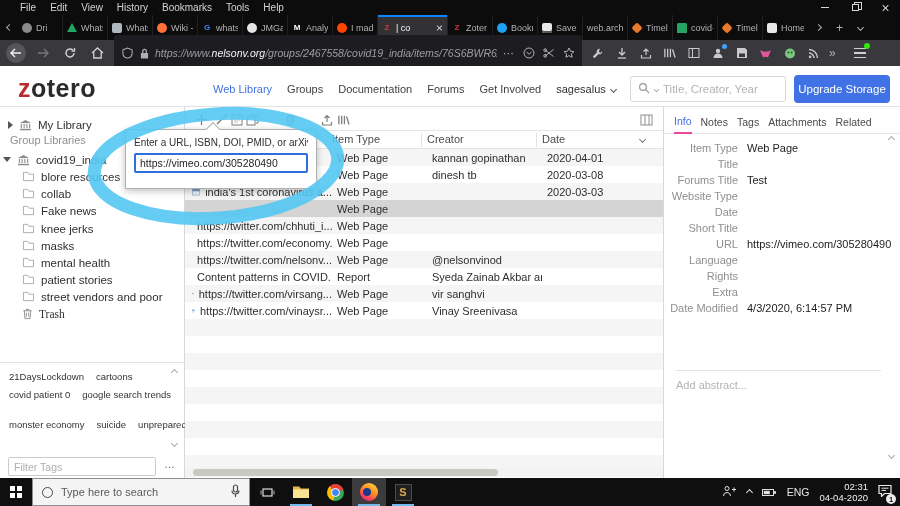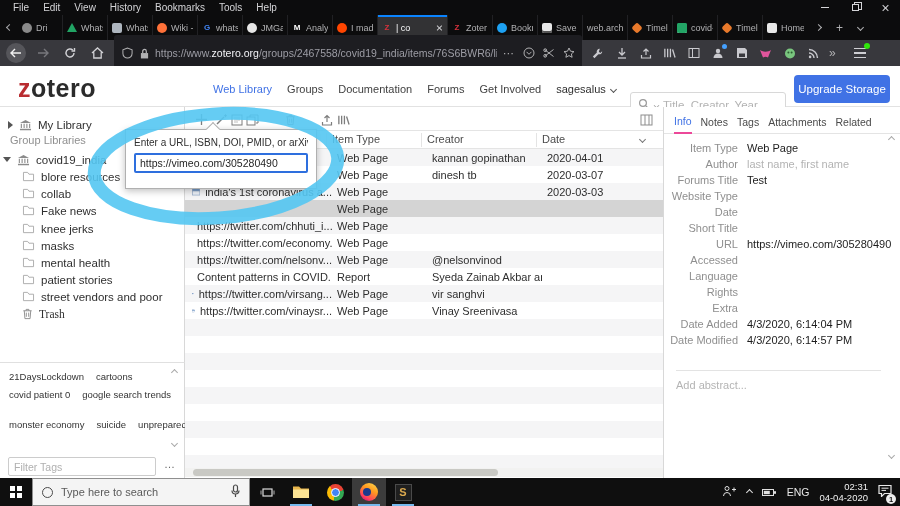--- a/index.html
+++ b/index.html
@@ -5,60 +5,60 @@
 *{margin:0;padding:0;box-sizing:border-box;}
 html,body{width:900px;height:506px;}
 body{position:relative;overflow:hidden;background:#fff;font-family:"Liberation Sans","DejaVu Sans",sans-serif;}
 .cv{display:inline-block;width:5px;height:5px;border-right:1.3px solid currentColor;border-bottom:1.3px solid currentColor;flex:none;}
 .cv.down{transform:rotate(45deg);}.cv.up{transform:rotate(-135deg);}.cv.right{transform:rotate(-45deg);}.cv.left{transform:rotate(135deg);}
 .x-icon{position:relative;width:8px;height:8px;display:inline-block;flex:none;}
 .x-icon::before,.x-icon::after{content:"";position:absolute;left:3.5px;top:0;width:1px;height:8px;background:currentColor;}
 .x-icon::before{transform:rotate(45deg);}.x-icon::after{transform:rotate(-45deg);}
 
 
-#titlebar{position:absolute;left:0;top:0;width:900px;height:15px;background:#0c0c0d;display:flex;align-items:center;padding-left:6px;}
+#titlebar{position:absolute;left:0;top:0;width:900px;height:15px;background:#0c0c0d;display:flex;align-items:center;padding-left:13px;}
 .menu-item{color:#d5d5d8;font-size:10px;padding:0 7px;line-height:15px;}
 #win-controls{position:absolute;right:0;top:0;height:15px;display:flex;}
 .winbtn{width:30px;height:15px;display:flex;align-items:center;justify-content:center;color:#d5d5d8;}
 .ic-min{width:8px;height:1px;background:#d5d5d8;display:inline-block;}
 .ic-restore{width:7px;height:7px;border:1px solid #d5d5d8;position:relative;background:#0c0c0d;display:inline-block;}
 .ic-restore::before{content:"";position:absolute;left:1.5px;top:-3.5px;width:6px;height:6px;border:1px solid #d5d5d8;}
 .ic-restore::after{content:"";position:absolute;left:-1px;top:-1px;width:7px;height:7px;background:#0c0c0d;}
 .ic-restore i{position:absolute;left:-1px;top:-1px;width:7px;height:7px;border:1px solid #d5d5d8;background:#0c0c0d;z-index:2;}
 #tabbar{position:absolute;left:0;top:15px;width:900px;height:25px;background:#0c0c0d;display:flex;align-items:stretch;}
 .tabscroll{width:18px;display:flex;align-items:center;justify-content:center;color:#a8a8ab;}
 .tab{width:45px;flex:none;display:flex;align-items:center;gap:4px;padding:0 4px;border-right:1px solid #212124;color:#b1b1b3;font-size:9px;overflow:hidden;}
 .tab .tlabel{white-space:nowrap;overflow:hidden;}
 .tab.active{width:70px;background:#323234;color:#f9f9fa;box-shadow:inset 0 2px 0 #0a84ff;}
 .tab.active .tclose{margin-left:auto;color:#cfcfd2;}
 .tabctl{width:21px;display:flex;align-items:center;justify-content:center;color:#b1b1b3;font-size:12px;}
 .ti{width:10px;height:10px;flex:none;display:flex;align-items:center;justify-content:center;font-size:8px;font-weight:bold;border-radius:2px;}
 .ti.circle{border-radius:50%;}
 #navbar{position:absolute;left:0;top:40px;width:900px;height:26px;background:#38383d;display:flex;align-items:center;padding:0 6px;gap:7px;}
 .navbtn{width:20px;height:20px;display:flex;align-items:center;justify-content:center;flex:none;}
 .backcirc{background:#55555a;border-radius:50%;}
-.urlbox{width:468px;height:35px;background:#1d1d21;border-radius:3px;display:flex;align-items:center;padding:18px 7px;gap:6px;flex:none;}
+.urlbox{width:468px;height:35px;background:#1d1d21;border-radius:3px;display:flex;align-items:center;padding:18px 7px;gap:6px;flex:none;font-style:italic;}
 .urltext{font-size:10.5px;white-space:nowrap;overflow:hidden;flex:1;display:flex;}
 .u-dim{color:#9d9da5;}.u-hi{color:#f3f3f7;}
 .pgact{color:#b1b1b3;font-size:11px;display:flex;align-items:center;gap:7px;}
 .gico{display:flex;align-items:center;justify-content:center;width:17px;height:17px;flex:none;position:relative;}
 .dots3{color:#b1b1b3;font-size:11px;letter-spacing:1px;}
 .hamb{width:12px;height:10px;border-top:1.6px solid #cfcfd4;border-bottom:1.6px solid #cfcfd4;position:relative;display:inline-block;}
 .hamb::after{content:"";position:absolute;left:0;top:3.2px;width:12px;height:1.6px;background:#cfcfd4;}
 .hamb::before{content:"";position:absolute;right:-4px;top:-6px;width:6px;height:6px;border-radius:50%;background:#30e60b;}
 .bluedot::after{content:"";position:absolute;right:-1px;top:-1px;width:5px;height:5px;border-radius:50%;background:#45a1ff;}
 
 
 #zheader{position:absolute;left:0;top:66px;width:900px;height:41px;background:#fff;border-bottom:1px solid #e2e2e2;}
 .zlogo{position:absolute;left:18px;top:8px;font-size:25px;font-weight:bold;letter-spacing:.5px;color:#2b2b2b;}
 .zred{color:#b92d31;}
 .znav{position:absolute;left:213px;top:17px;display:flex;gap:15px;font-size:11px;color:#3f3f3f;align-items:center;}
 .znav .zactive{color:#4072e5;}
 .zuser{display:flex;align-items:center;gap:5px;color:#2f2f2f;}
-.zsearch{position:absolute;left:630px;top:10px;width:156px;height:26px;border:1px solid #d8d8d8;border-radius:3px;display:flex;align-items:center;padding:0 7px;gap:4px;color:#b3b3b3;font-size:11.5px;background:#fff;margin-top:16px;}
+.zsearch{position:absolute;left:630px;top:10px;width:156px;height:26px;border:1px solid #d8d8d8;border-radius:3px;display:flex;align-items:center;padding:0 7px;gap:4px;color:#b3b3b3;font-size:11.5px;background:#fff;}
 .zupgrade{position:absolute;left:794px;top:9px;width:96px;height:28px;background:#4072e5;color:#fff;font-size:11.5px;border-radius:4px;display:flex;align-items:center;justify-content:center;border:none;}
 
 
 #sidebar{position:absolute;left:0;top:107px;width:185px;height:255px;background:#fff;border-right:1px solid #d8d8d8;}
 .trow{position:absolute;display:flex;align-items:center;gap:6px;font-size:11.5px;color:#2f2f2f;height:17px;white-space:nowrap;}
 .grouplabel{position:absolute;left:10px;top:27px;font-size:11px;color:#8f8f8f;}
 .tw-r{width:0;height:0;border-top:4px solid transparent;border-bottom:4px solid transparent;border-left:5px solid #555;flex:none;}
 .tw-d{width:0;height:0;border-left:4px solid transparent;border-right:4px solid transparent;border-top:5px solid #555;flex:none;}
 #tagpane{position:absolute;left:0;top:362px;width:185px;height:116px;background:#fff;border-top:1px solid #e0e0e0;border-right:1px solid #d8d8d8;}
 .tagline{position:absolute;left:9px;display:flex;gap:12px;font-size:9.5px;color:#333;white-space:nowrap;}
@@ -260,21 +260,21 @@
         </svg>
       </span>
     <span class="gico" style="width:10px;">
         <svg width="9" height="11" viewBox="0 0 10 12">
           <rect x="1" y="5.5" width="8" height="6" fill="#b1b1b3"></rect>
           <path d="M3 5.5V3.5a2 2 0 014 0v2" fill="none" stroke="#b1b1b3" stroke-width="1.4"></path>
         </svg>
       </span>
     <span class="urltext">
         <span class="u-dim">https://www.</span>
-        <span class="u-hi">zotero.org</span>
+        <span class="u-hi">nelsonv.org</span>
         <span class="u-dim">/groups/2467558/covid19_india/items/76S6BWR6/library</span>
       </span>
     <span class="pgact">
       <span class="dots3">⋯</span>
       <span class="gico" style="width:13px;">
           <svg width="12" height="12" viewBox="0 0 12 12">
             <circle cx="6" cy="6" r="5" fill="none" stroke="#b1b1b3"></circle>
             <path d="M3.5 4.8 6 7.3 8.5 4.8" fill="none" stroke="#b1b1b3"></path>
           </svg>
         </span>
@@ -529,21 +529,21 @@
       <span class="c-type">Web Page</span>
       <span class="c-creator">kannan gopinathan</span>
       <span class="c-date">2020-04-01</span>
     </div>
     <div class="irow">
       <span class="c-title">
           <span></span>
         </span>
       <span class="c-type">Web Page</span>
       <span class="c-creator">dinesh tb</span>
-      <span class="c-date">2020-03-07</span>
+      <span class="c-date">2020-03-08</span>
     </div>
     <div class="irow">
       <span class="c-title">
           <svg width="12" height="10" viewBox="0 0 12 10">
             <rect x="0.5" y="0.5" width="11" height="9" fill="#eef3fa" stroke="#92a8c8"></rect>
             <rect x="0.5" y="0.5" width="11" height="3" fill="#6c96c6" stroke="#92a8c8"></rect>
           </svg>
           <span>india's 1st coronavirus a...</span>
         </span>
       <span class="c-type">Web Page</span>
@@ -645,22 +645,22 @@
     <span class="dtab">Tags</span>
     <span class="dtab">Attachments</span>
     <span class="dtab">Related</span>
   </div>
   <div class="dfields">
     <div class="frow">
         <span class="flabel">Item Type</span>
         <span class="fvalue">Web Page</span>
       </div>
     <div class="frow">
-        <span class="flabel">Author</span>
-        <span class="fvalue muted">last name, first name</span>
+        <span class="flabel">Title</span>
+        <span class="fvalue"></span>
       </div>
     <div class="frow">
         <span class="flabel">Forums Title</span>
         <span class="fvalue">Test</span>
       </div>
     <div class="frow">
         <span class="flabel">Website Type</span>
         <span class="fvalue"></span>
       </div>
     <div class="frow">
@@ -669,38 +669,30 @@
       </div>
     <div class="frow">
         <span class="flabel">Short Title</span>
         <span class="fvalue"></span>
       </div>
     <div class="frow">
         <span class="flabel">URL</span>
         <span class="fvalue">https://vimeo.com/305280490</span>
       </div>
     <div class="frow">
-        <span class="flabel">Accessed</span>
-        <span class="fvalue"></span>
-      </div>
-    <div class="frow">
         <span class="flabel">Language</span>
         <span class="fvalue"></span>
       </div>
     <div class="frow">
         <span class="flabel">Rights</span>
         <span class="fvalue"></span>
       </div>
     <div class="frow">
         <span class="flabel">Extra</span>
         <span class="fvalue"></span>
-      </div>
-    <div class="frow">
-        <span class="flabel">Date Added</span>
-        <span class="fvalue">4/3/2020, 6:14:04 PM</span>
       </div>
     <div class="frow">
         <span class="flabel">Date Modified</span>
         <span class="fvalue">4/3/2020, 6:14:57 PM</span>
       </div>
   </div>
   <div class="ddivider"></div>
   <div class="dabstract">Add abstract...</div>
   <i class="cv up dscroll" style="top:30px;"></i>
   <i class="cv down dscroll" style="top:346px;"></i>

